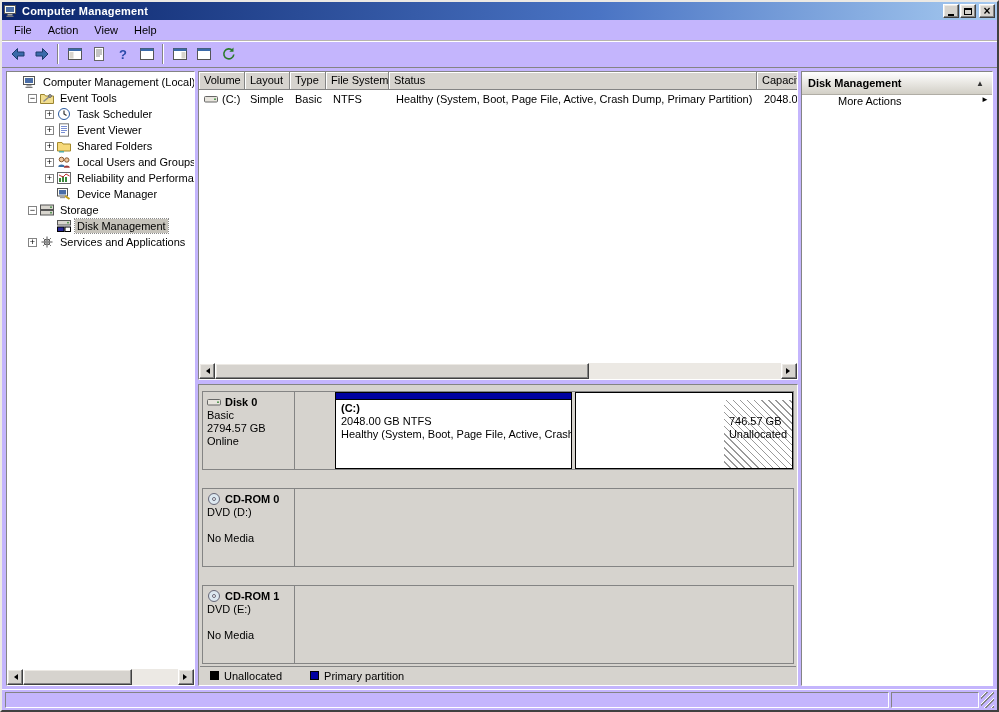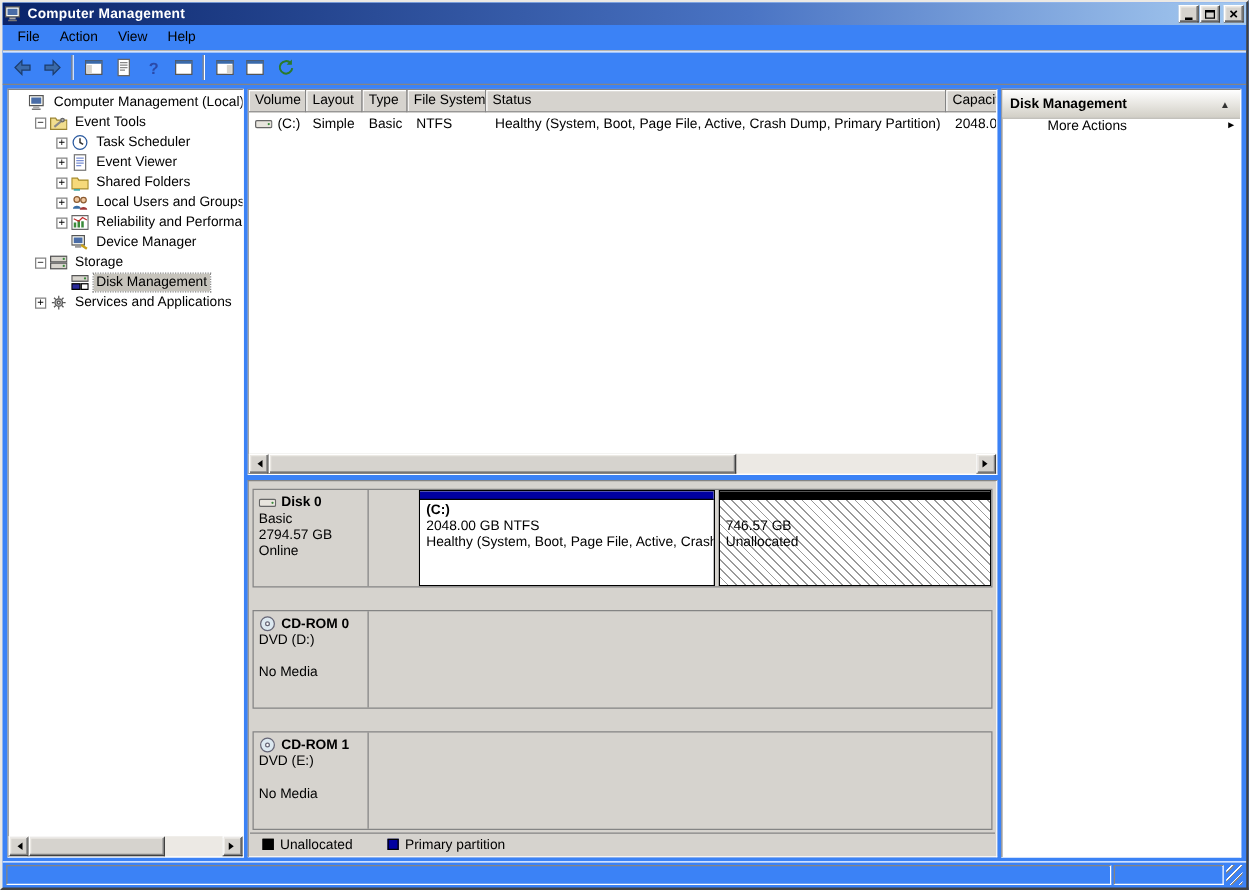--- a/index.html
+++ b/index.html
@@ -1,18 +1,18 @@
 <!DOCTYPE html>
 <html><head>
 <meta charset="utf-8">
 <style>
   * { box-sizing: border-box; margin: 0; padding: 0; }
   body { margin:0; background:#808080; font-family:"Liberation Sans", sans-serif; }
   .window {
-    width:999px; height:712px; background:#3b82f6; position:relative; overflow:hidden;
+    width:999px; height:712px; background:#c4b5fd; position:relative; overflow:hidden;
     border:2px solid; border-color:#ece9e4 #404040 #404040 #ece9e4;
     display:flex; flex-direction:column; font-size:11px; color:#000;
   }
   
   .titlebar { height:18px; flex:none; background:linear-gradient(to right,#0a246a,#4a74c4 60%,#a6caf0);
     display:flex; align-items:center; padding:1px 2px; gap:4px; }
   .title-icon { width:14px; height:14px; display:inline-flex; }
   .title-text { color:#fff; font-weight:bold; font-size:11px; letter-spacing:.2px; }
   .caption-buttons { margin-left:auto; display:flex; gap:1px; align-items:center; }
   .cap-btn { width:16px; height:14px; background:#d6d3ce; border:1px solid; border-color:#fff #404040 #404040 #fff;
@@ -406,21 +406,21 @@
               </div>
               <div class="gv-area">
                 <div class="partition primary" style="width: 52%;">
                   <div class="pt-strip" style="background: rgb(0, 0, 160);"></div>
                   <div class="pt-body">
                     <div class="pt-title">(C:)</div>
                     <div class="pt-line">2048.00 GB NTFS</div>
                     <div class="pt-line">Healthy (System, Boot, Page File, Active, Crash Dump, Primary Partition)</div>
                   </div>
                 </div>
-                <div class="partition unallocated" style="width: 48%;">
+                <div class="partition unallocated" style="width: 48%; align-items: flex-end;">
                   <div class="pt-strip" style="background: rgb(0, 0, 0);"></div>
                   <div class="pt-body hatch">
                     <div class="pt-line">746.57 GB</div>
                     <div class="pt-line">Unallocated</div>
                   </div>
                 </div>
               </div>
             </div>
             <div class="gv-row">
               <div class="gv-head">

